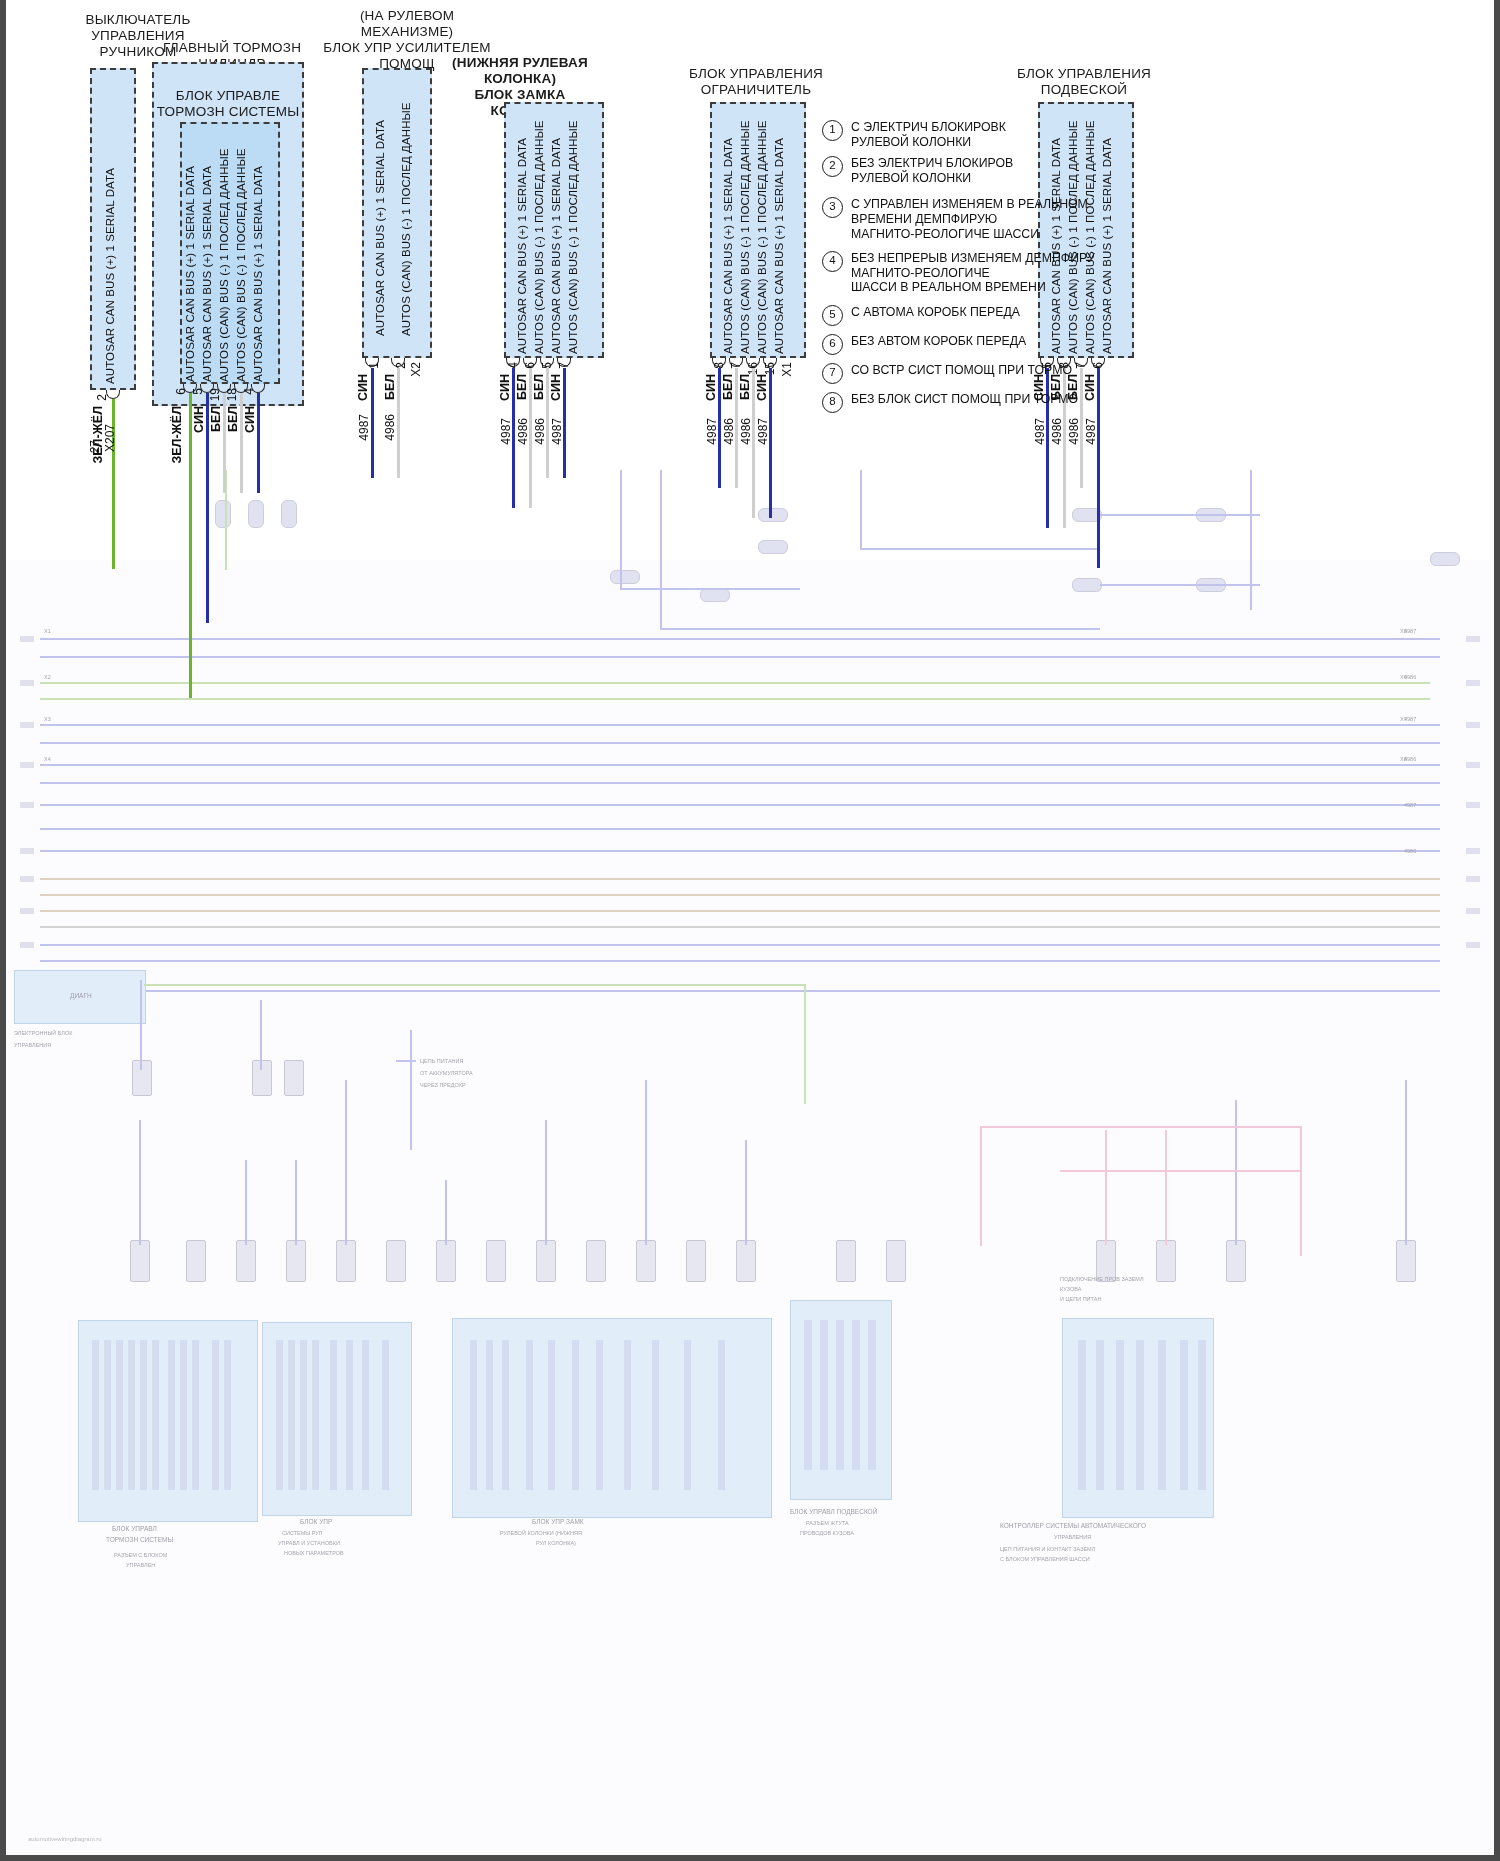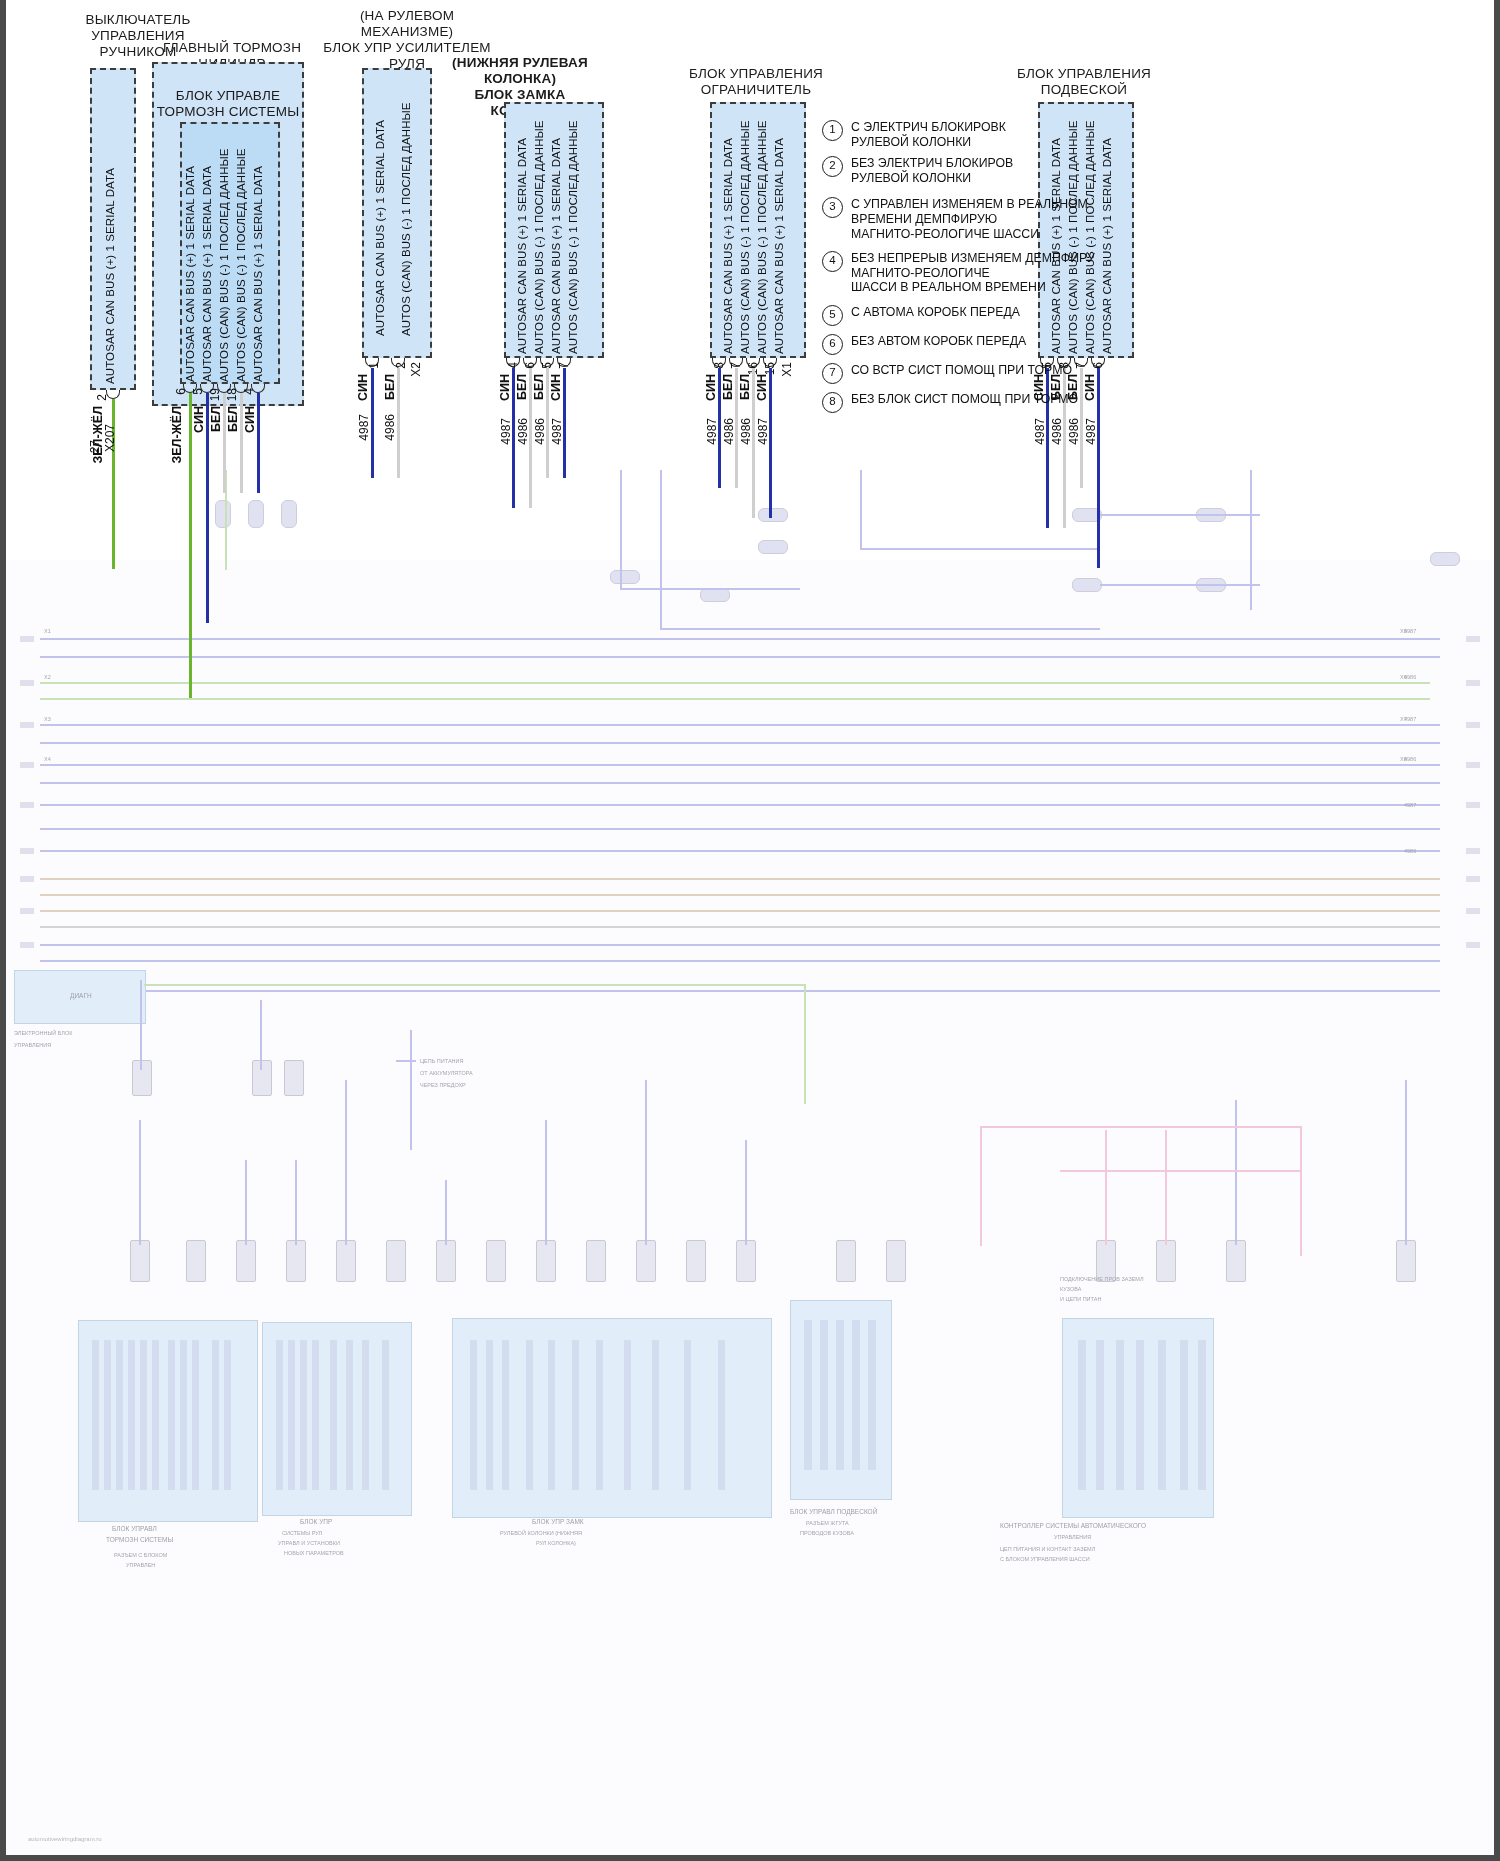--- a/index.html
+++ b/index.html
@@ -353,21 +353,21 @@
 
   <div class="wcol" style="left:170px;top:406px;">ЗЕЛ-ЖЁЛ</div>
   <div class="wcol" style="left:192px;top:406px;">СИН</div>
   <div class="wcol" style="left:209px;top:406px;">БЕЛ</div>
   <div class="wcol" style="left:226px;top:406px;">БЕЛ</div>
   <div class="wcol" style="left:243px;top:406px;">СИН</div>
 
   <div class="btitle" style="left:322px;top:8px;width:170px;">(НА РУЛЕВОМ
 МЕХАНИЗМЕ)
 БЛОК УПР УСИЛИТЕЛЕМ
-РУЛЯ</div>
+ПОМОЩ</div>
 
   <div class="conn" style="left:362px;top:68px;width:70px;height:290px;"></div>
   <div class="vtxt" style="left:374px;top:118px;height:218px;">AUTOSAR CAN BUS (+) 1 SERIAL DATA</div>
   <div class="vtxt" style="left:400px;top:118px;height:218px;">AUTOS (CAN) BUS (-) 1 ПОСЛЕД ДАННЫЕ</div>
 
   <div class="cup" style="left:365px;top:358px;"></div>
   <div class="cup" style="left:391px;top:358px;"></div>
   <div class="pinno" style="left:367px;top:362px;">1</div>
   <div class="pinno" style="left:394px;top:362px;">2</div>
   <div class="pinno" style="left:409px;top:362px;">X2</div>

